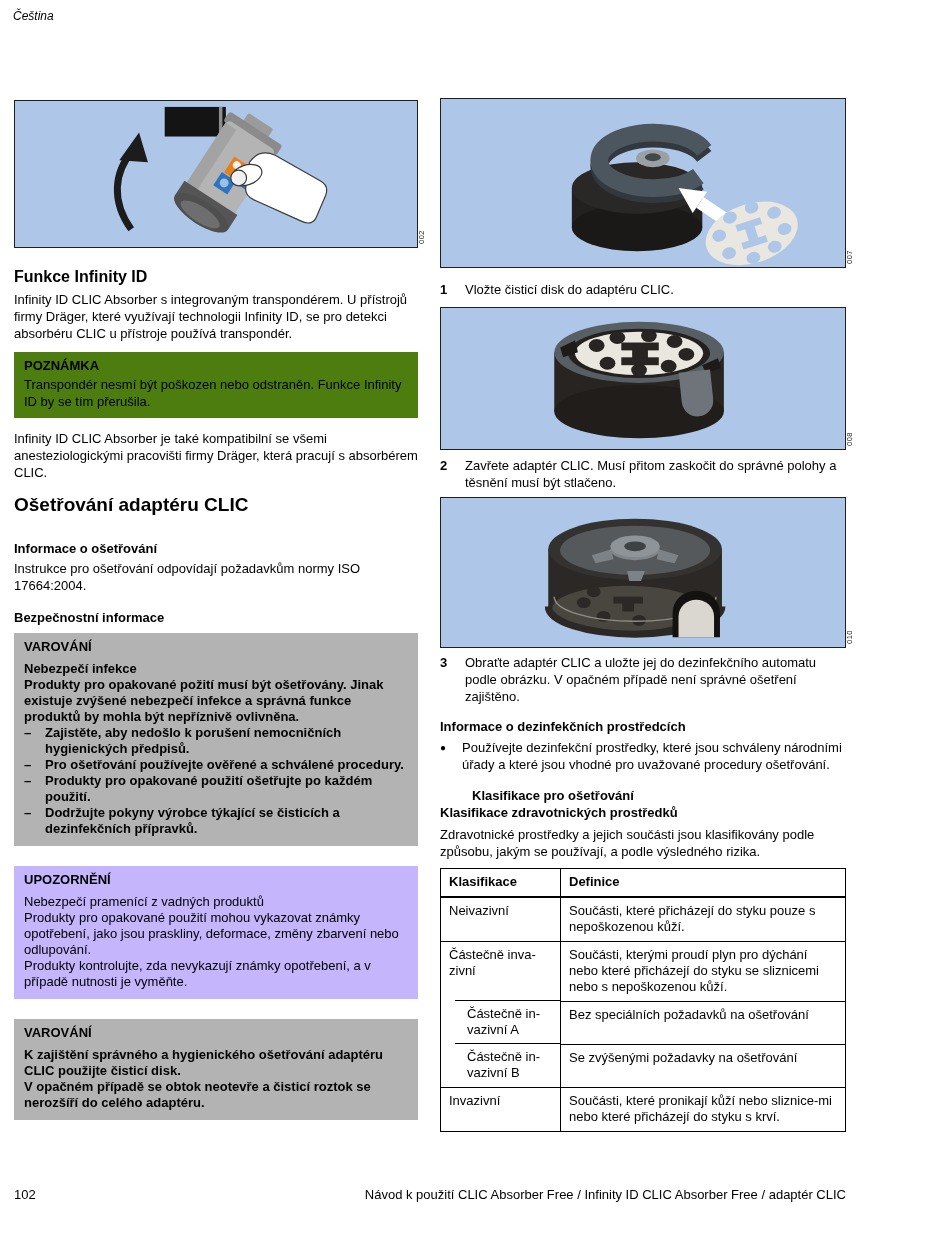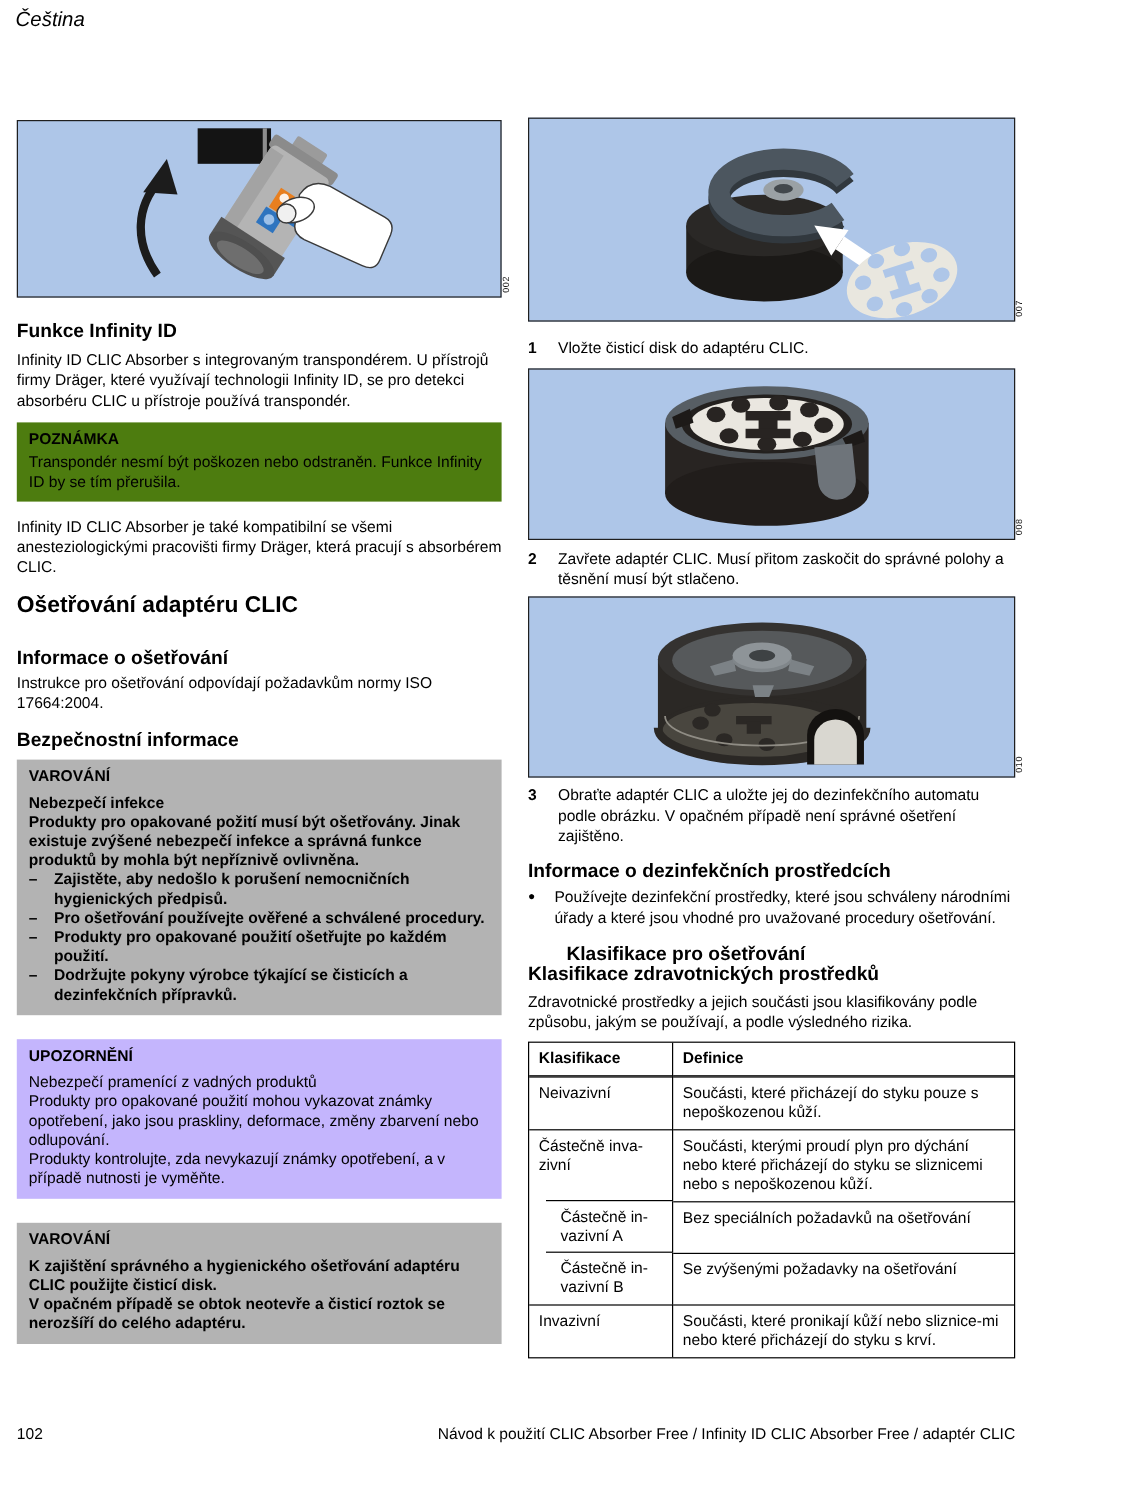--- a/index.html
+++ b/index.html
@@ -1,35 +1,35 @@
 <!DOCTYPE html>
 <html><head>
 <meta charset="utf-8">
 <style>
   * { margin:0; padding:0; box-sizing:border-box; }
   html,body { width:950px; height:1239px; background:#ffffff; overflow:hidden; }
   body { font-family:"Liberation Sans", sans-serif; color:#000; font-size:13px; line-height:17px; position:relative; }
 
-  .lang { position:absolute; top:8px; left:13px; font-style:italic; font-size:17px; }
+  .lang { position:absolute; top:8px; left:13px; font-style:italic; font-size:12px; }
 
   .col-left  { position:absolute; top:100px; left:14px;  width:404px; }
   .col-right { position:absolute; top:98px;  left:440px; width:406px; }
 
   .fig { position:relative; background:#aec6e8; border:1px solid #1f1f1f; }
   .fig svg { display:block; width:100%; height:100%; }
   .figlabel { position:absolute; right:-13px; bottom:3px; writing-mode:vertical-rl;
               transform:rotate(180deg); font-size:7.5px; letter-spacing:.5px; color:#1a1a1a; }
   .fig002 { height:148px; }
   .fig007 { height:170px; }
   .fig008 { height:143px; }
   .fig010 { height:151px; }
 
   h1 { font-size:19px; line-height:22px; font-weight:bold; margin-top:13px; }
   h2 { font-size:16px; line-height:19px; font-weight:bold; margin-top:19px; }
-  h3 { font-size:16px; line-height:17px; font-weight:bold; }
+  h3 { font-size:13px; line-height:17px; font-weight:bold; }
 
   .p1 { margin-top:5px; }
   .note { margin-top:10px; background:#4d7c0f; padding:5px 10px 8px 10px; }
   .note .ntitle { font-weight:bold; margin-bottom:2px; }
   .p2 { margin-top:12px; }
   .h3-info { margin-top:24px; }
   .p-info { margin-top:3px; }
   .h3-safety { margin-top:15px; }
 
   .warnbox { margin-top:7px; background:#b3b3b3; padding:6px 10px 9px 10px; line-height:16px; font-weight:bold; }

